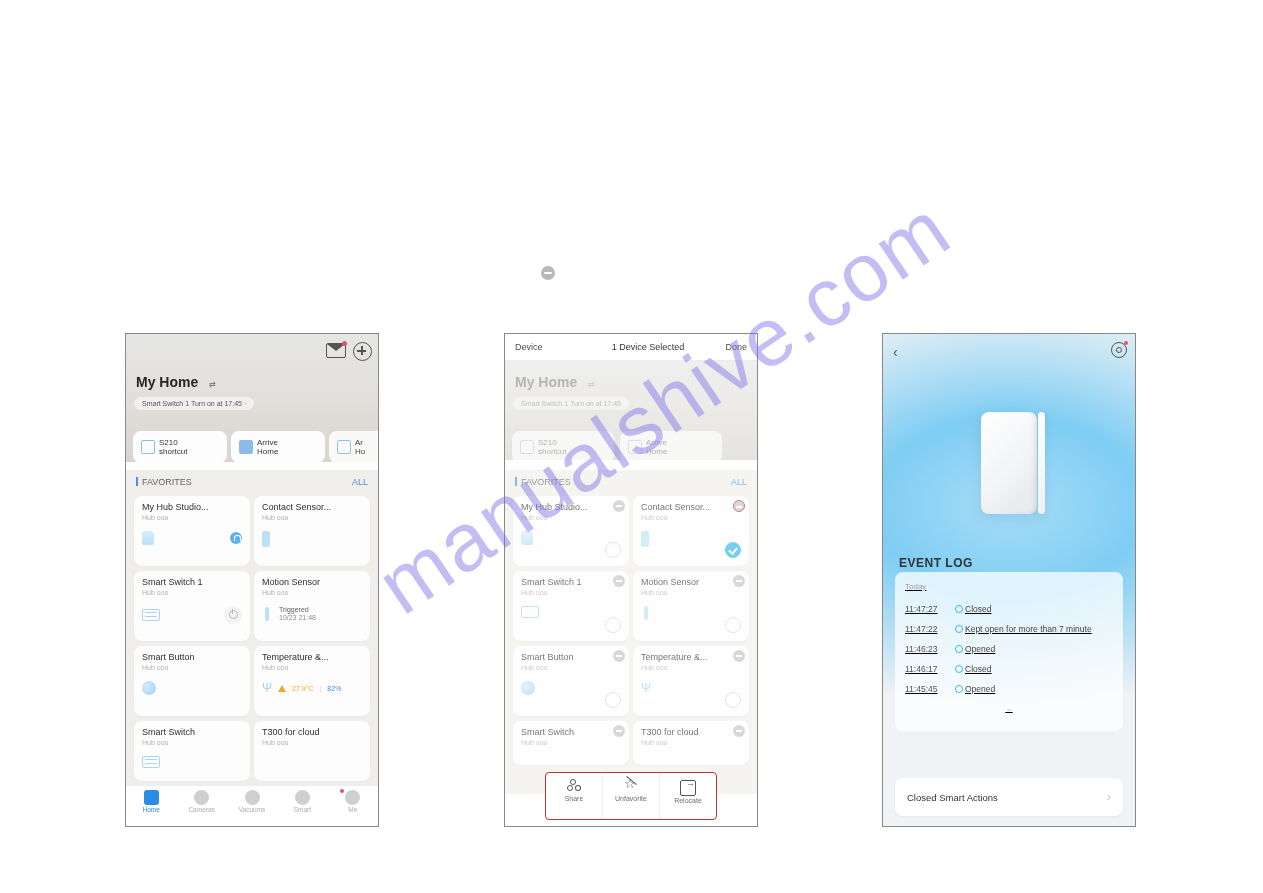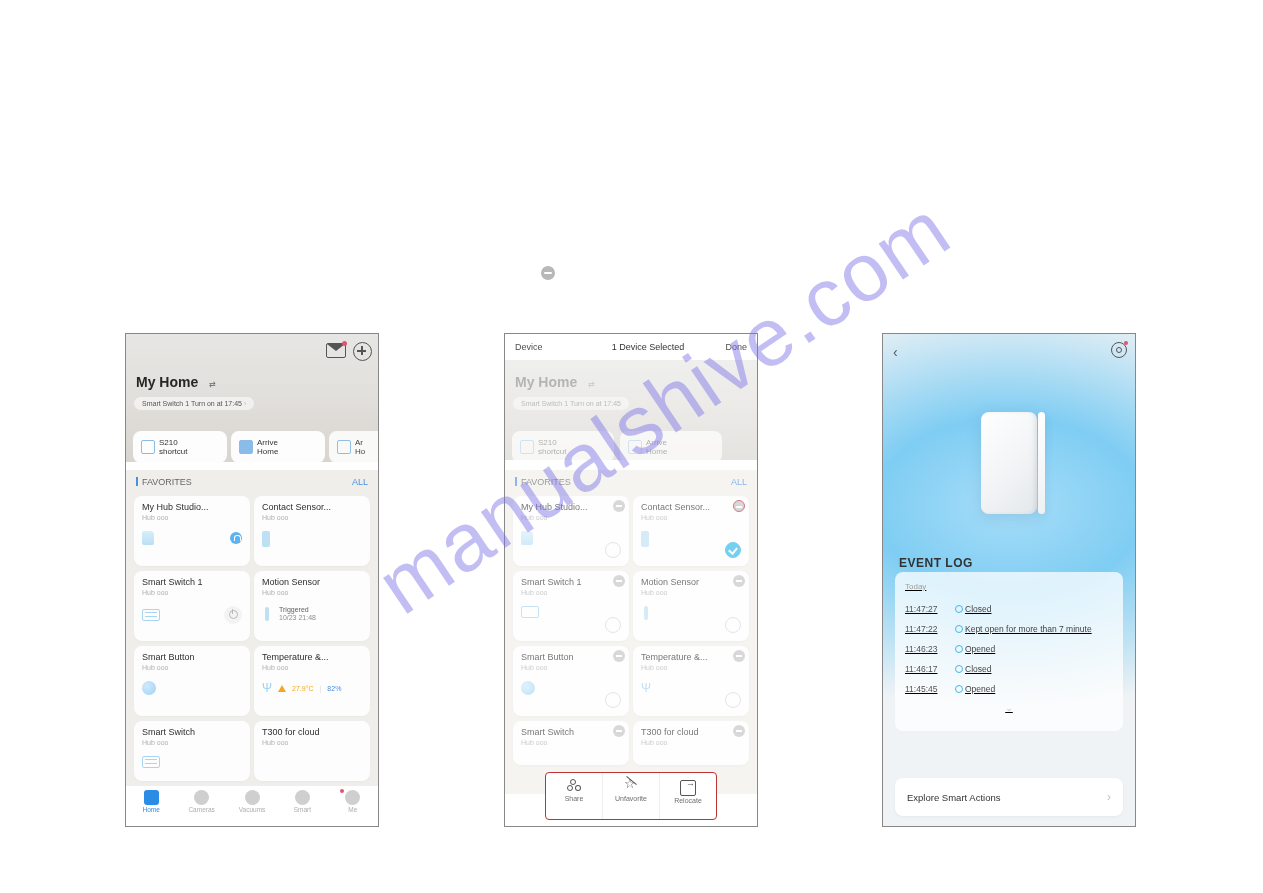--- a/index.html
+++ b/index.html
@@ -459,16 +459,16 @@
         <span class="e">Closed</span>
       </div>
     <div class="evrow">
         <span class="t">11:45:45</span>
         <span class="c"></span>
         <span class="e">Opened</span>
       </div>
     <div class="chev-d">⌄</div>
   </div>
   <div class="explore">
-    <span>Explore Smart Actions</span>
+    <span>Closed Smart Actions</span>
     <span class="arr">›</span>
   </div>
 </div>
 
 </body></html>

